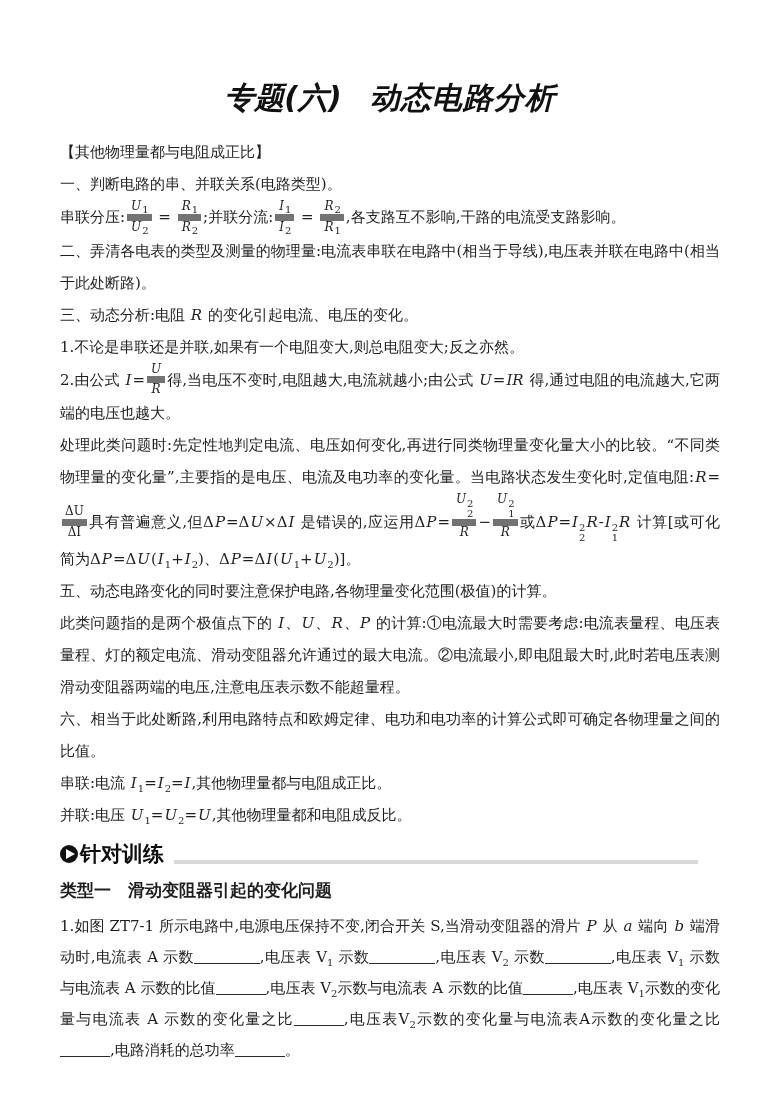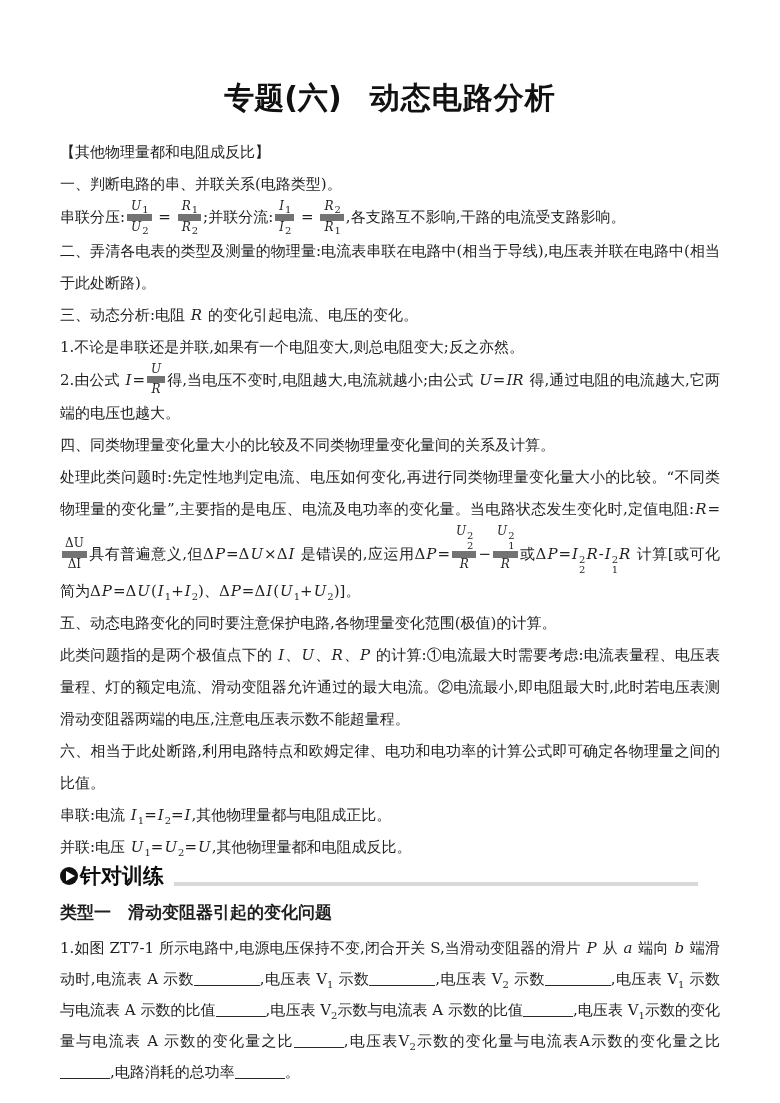--- a/index.html
+++ b/index.html
@@ -5,21 +5,21 @@
   html,body{margin:0;padding:0;background:#ffffff;}
   .page{
     width:780px;height:1103px;box-sizing:border-box;
     background:#ffffff;color:#1f1f1f;position:relative;
     padding:80px 60px 0 60px;overflow:hidden;
     font-family:"DejaVu Serif","Liberation Serif",serif;
   }
   .title{
     text-align:center;margin:0 0 20px 0;
     font-family:"DejaVu Sans","Liberation Sans",sans-serif;
-    font-size:30px;line-height:36px;color:#111;white-space:nowrap;
+    font-size:30px;line-height:36px;color:#111;white-space:nowrap;font-style:italic;
   }
   .title .t1{font-weight:700;}
   .title .t2{font-weight:900;margin-left:28px;letter-spacing:1px;}
   .doc p{
     margin:0;font-size:15px;line-height:32px;
     text-align:justify;text-justify:inter-ideograph;
   }
   .var{font-style:italic;font-family:"DejaVu Serif","Liberation Serif",serif;padding:0 1px;}
   sub{font-size:10px;line-height:0;}
   .ss{
@@ -30,21 +30,21 @@
     display:inline-block;vertical-align:-0.7em;text-align:center;
     font-size:12px;line-height:1.15;margin:0 2px;
   }
   .frac .num{display:block;border-bottom:7px solid #737373;padding:0 3px;}
   .frac .den{display:block;padding:0 3px;}
   .blank{
     display:inline-block;border-bottom:1px solid #2a2a2a;
     height:14px;vertical-align:-2px;
   }
   .training-header{
-    display:flex;align-items:center;margin:0 0 8px 0;
+    display:flex;align-items:center;margin:10px 0 8px 0;
   }
   .th-icon{
     width:18px;height:18px;border-radius:50%;background:#101010;
     position:relative;flex:0 0 auto;margin-right:2px;
   }
   .th-icon::after{
     content:"";position:absolute;left:6px;top:4px;
     border-left:9px solid #ffffff;
     border-top:5px solid transparent;border-bottom:5px solid transparent;
   }
@@ -63,28 +63,27 @@
   }
   .doc p.plain-label{margin:0 0 2px 0;}
   .doc p.question{margin-top:4px;line-height:31px;}
 </style>
 </head>
 <body>
 
 <div class="page">
   <h1 class="title"><span class="t1">专题(六)</span><span class="t2">动态电路分析</span></h1>
   <div class="doc">
-      <p>【其他物理量都和电阻成反比】</p>
+      <p>【其他物理量都与电阻成正比】</p>
       <p>一、判断电路的串、并联关系(电路类型)。</p>
       <p>串联分压:<span class="frac"><span class="num"><span class="var">U</span><sub>1</sub></span><span class="den"><span class="var">U</span><sub>2</sub></span></span> = <span class="frac"><span class="num"><span class="var">R</span><sub>1</sub></span><span class="den"><span class="var">R</span><sub>2</sub></span></span>;并联分流:<span class="frac"><span class="num"><span class="var">I</span><sub>1</sub></span><span class="den"><span class="var">I</span><sub>2</sub></span></span> = <span class="frac"><span class="num"><span class="var">R</span><sub>2</sub></span><span class="den"><span class="var">R</span><sub>1</sub></span></span>,各支路互不影响,干路的电流受支路影响。</p>
       <p>二、弄清各电表的类型及测量的物理量:电流表串联在电路中(相当于导线),电压表并联在电路中(相当于此处断路)。</p>
       <p>三、动态分析:电阻 <span class="var">R</span> 的变化引起电流、电压的变化。</p>
       <p>1.不论是串联还是并联,如果有一个电阻变大,则总电阻变大;反之亦然。</p>
       <p>2.由公式 <span class="var">I</span>=<span class="frac"><span class="num"><span class="var">U</span></span><span class="den"><span class="var">R</span></span></span>得,当电压不变时,电阻越大,电流就越小;由公式 <span class="var">U</span>=<span class="var">IR</span> 得,通过电阻的电流越大,它两端的电压也越大。</p>
-      <p>四、同类物理量变化量大小的比较及不同类物理量变化量间的关系及计算。</p>
       <p>处理此类问题时:先定性地判定电流、电压如何变化,再进行同类物理量变化量大小的比较。“不同类物理量的变化量”,主要指的是电压、电流及电功率的变化量。当电路状态发生变化时,定值电阻:<span class="var">R</span>=<span class="frac"><span class="num">ΔU</span><span class="den">ΔI</span></span>具有普遍意义,但Δ<span class="var">P</span>=Δ<span class="var">U</span>×Δ<span class="var">I</span> 是错误的,应运用Δ<span class="var">P</span>=<span class="frac"><span class="num"><span class="var">U</span><span class="ss">
               <span>2</span>
               <span>2</span>
             </span></span><span class="den"><span class="var">R</span></span></span>−<span class="frac"><span class="num"><span class="var">U</span><span class="ss">
               <span>2</span>
               <span>1</span>
             </span></span><span class="den"><span class="var">R</span></span></span>或Δ<span class="var">P</span>=<span class="var">I</span><span class="ss">
           <span>2</span>
           <span>2</span>
         </span><span class="var">R</span>-<span class="var">I</span><span class="ss">

